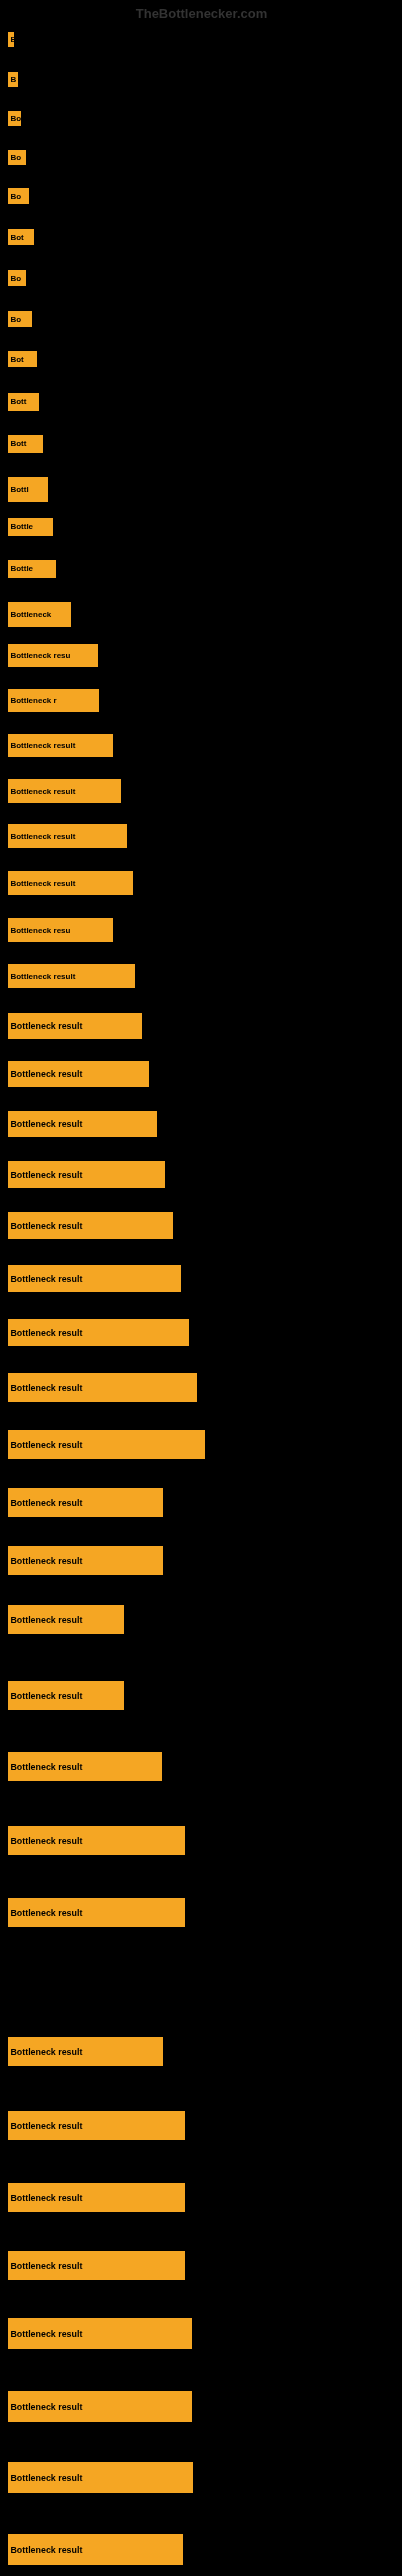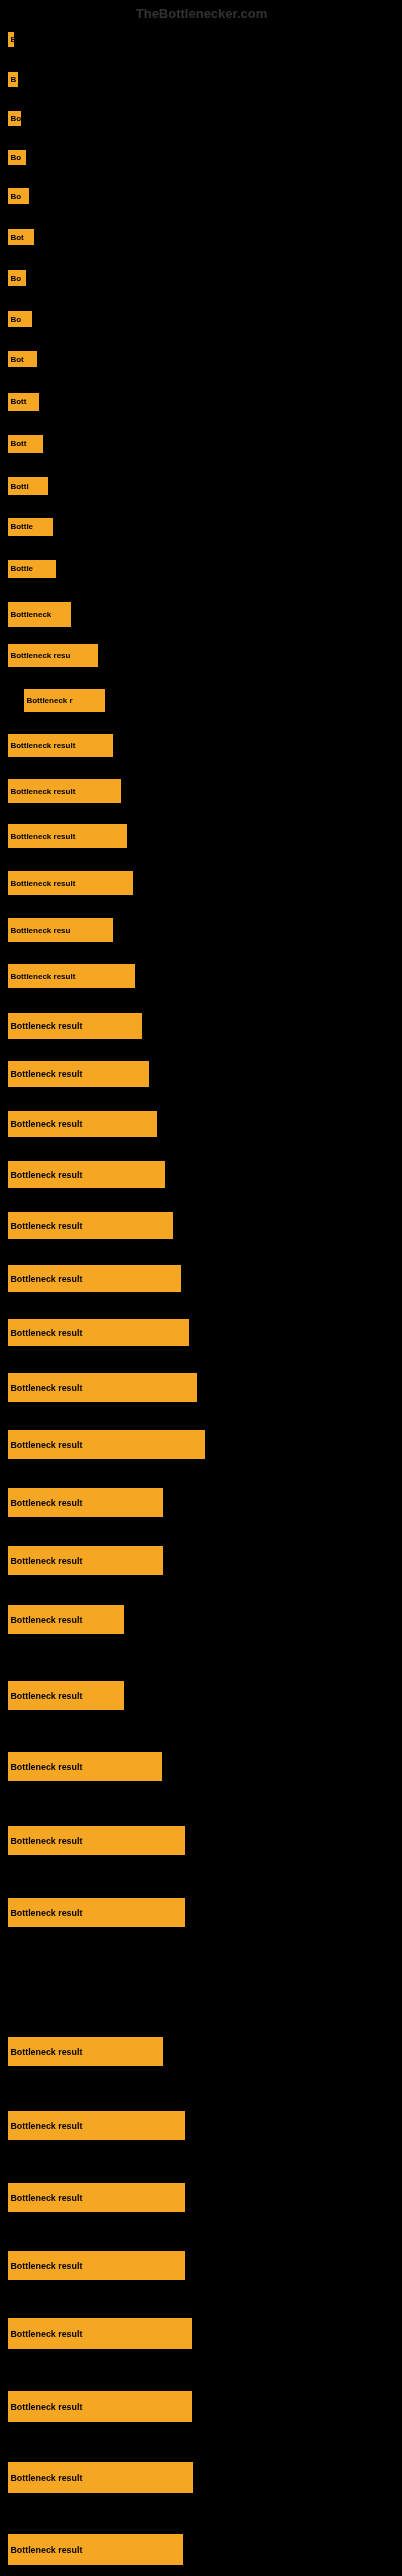--- a/index.html
+++ b/index.html
@@ -77,36 +77,36 @@
     <div class="bar-container" style="top: 351px; left: 8px;">
       <div class="bar" style="width: 29px; height: 16px; font-size: 8px;">Bot</div>
     </div>
     <div class="bar-container" style="top: 393px; left: 8px;">
       <div class="bar" style="width: 31px; height: 17.7px; font-size: 8px;">Bott</div>
     </div>
     <div class="bar-container" style="top: 435px; left: 8px;">
       <div class="bar" style="width: 35px; height: 17.7px; font-size: 8px;">Bott</div>
     </div>
     <div class="bar-container" style="top: 477px; left: 8px;">
-      <div class="bar" style="width: 40px; height: 18px; font-size: 8px;">Bottl</div>
+      <div class="bar" style="width: 40px; height: 25px; font-size: 8px;">Bottl</div>
     </div>
     <div class="bar-container" style="top: 518px; left: 8px;">
       <div class="bar" style="width: 45px; height: 17.7px; font-size: 8px;">Bottle</div>
     </div>
     <div class="bar-container" style="top: 560px; left: 8px;">
       <div class="bar" style="width: 48px; height: 17.7px; font-size: 8px;">Bottle</div>
     </div>
     <div class="bar-container" style="top: 602px; left: 8px;">
       <div class="bar" style="width: 63px; height: 25px; font-size: 8px;">Bottleneck</div>
     </div>
     <div class="bar-container" style="top: 644px; left: 8px;">
       <div class="bar" style="width: 90px; height: 22.5px; font-size: 8px;">Bottleneck resu</div>
     </div>
     <div class="bar-container" style="top: 689px; left: 8px;">
-      <div class="bar" style="width: 81px; height: 22.5px; font-size: 8px; margin-left: 16px;">Bottleneck r</div>
+      <div class="bar" style="width: 91px; height: 22.5px; font-size: 8px;">Bottleneck r</div>
     </div>
     <div class="bar-container" style="top: 734px; left: 8px;">
       <div class="bar" style="width: 105px; height: 22.5px; font-size: 8px;">Bottleneck result</div>
     </div>
     <div class="bar-container" style="top: 779px; left: 8px;">
       <div class="bar" style="width: 113px; height: 24px; font-size: 8px;">Bottleneck result</div>
     </div>
     <div class="bar-container" style="top: 824px; left: 8px;">
       <div class="bar" style="width: 119px; height: 24px; font-size: 8px;">Bottleneck result</div>
     </div>

